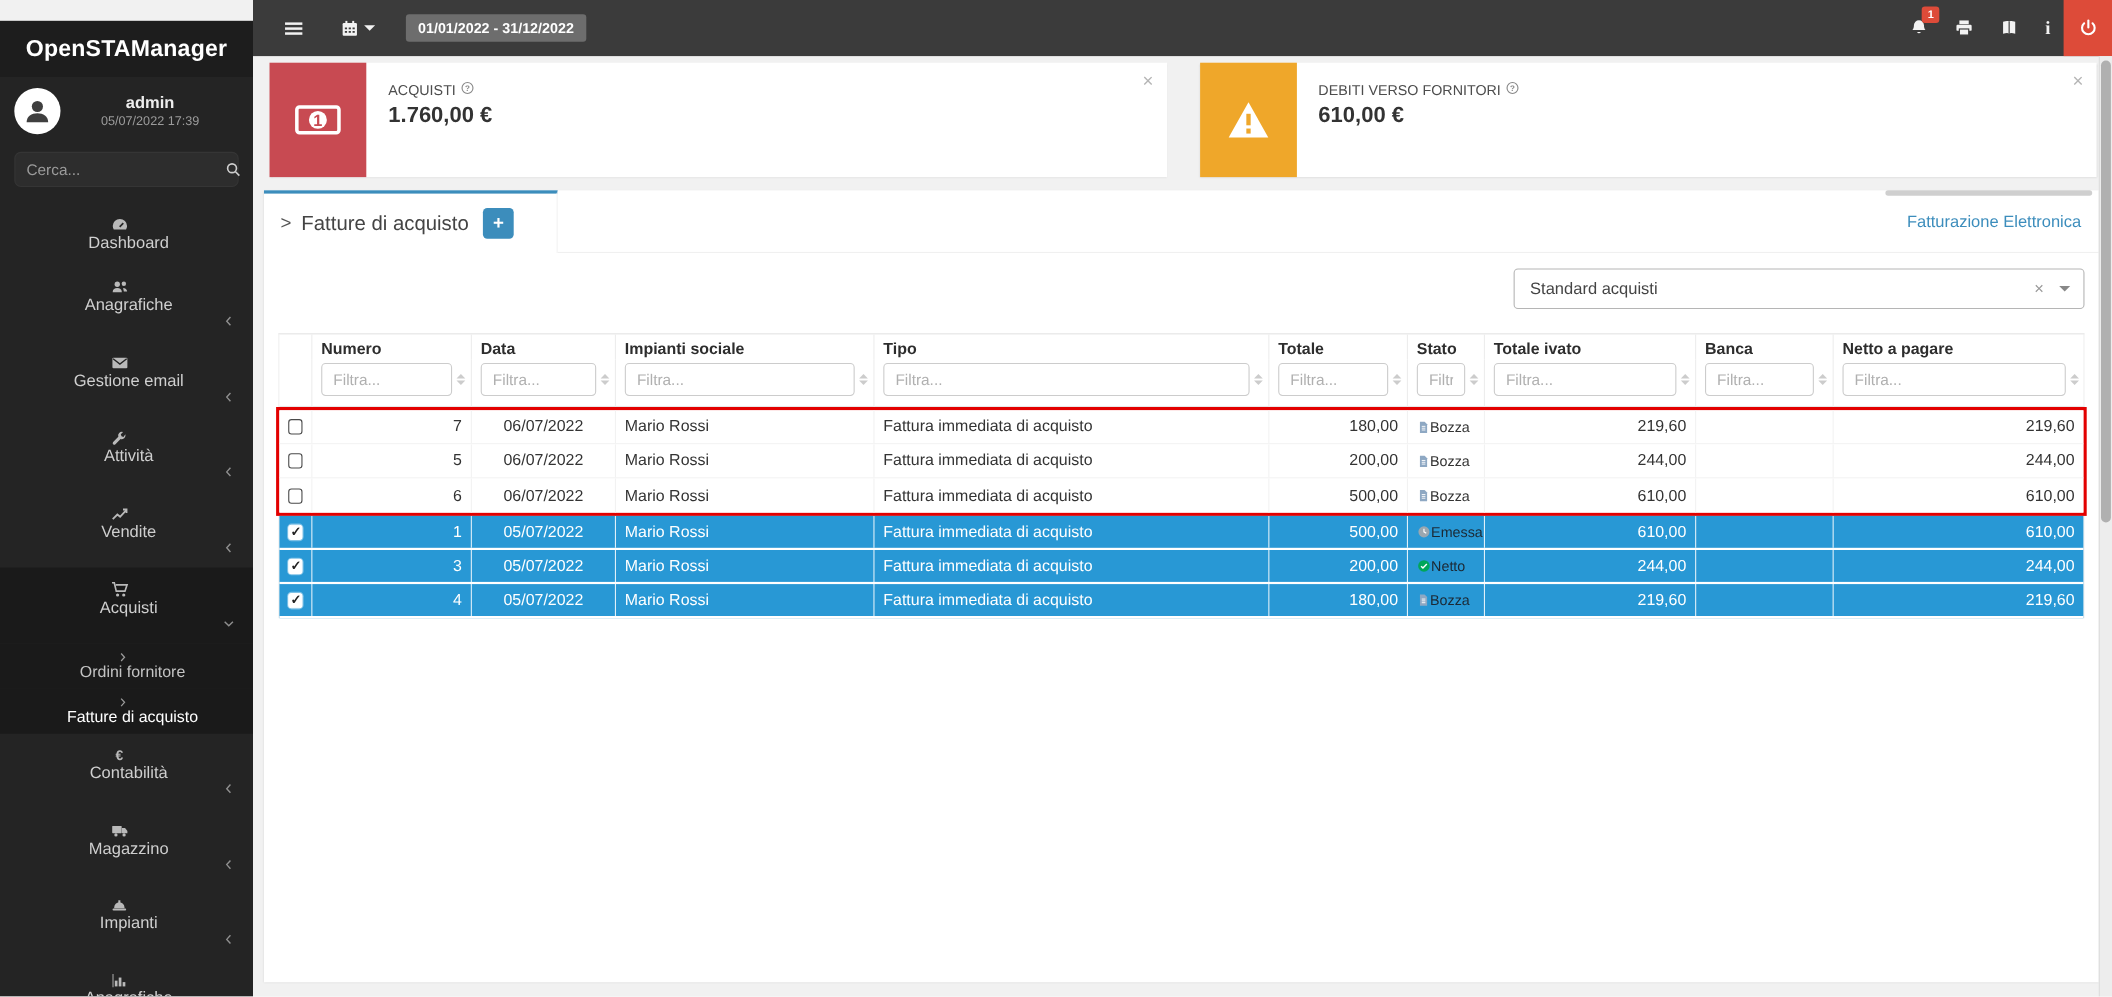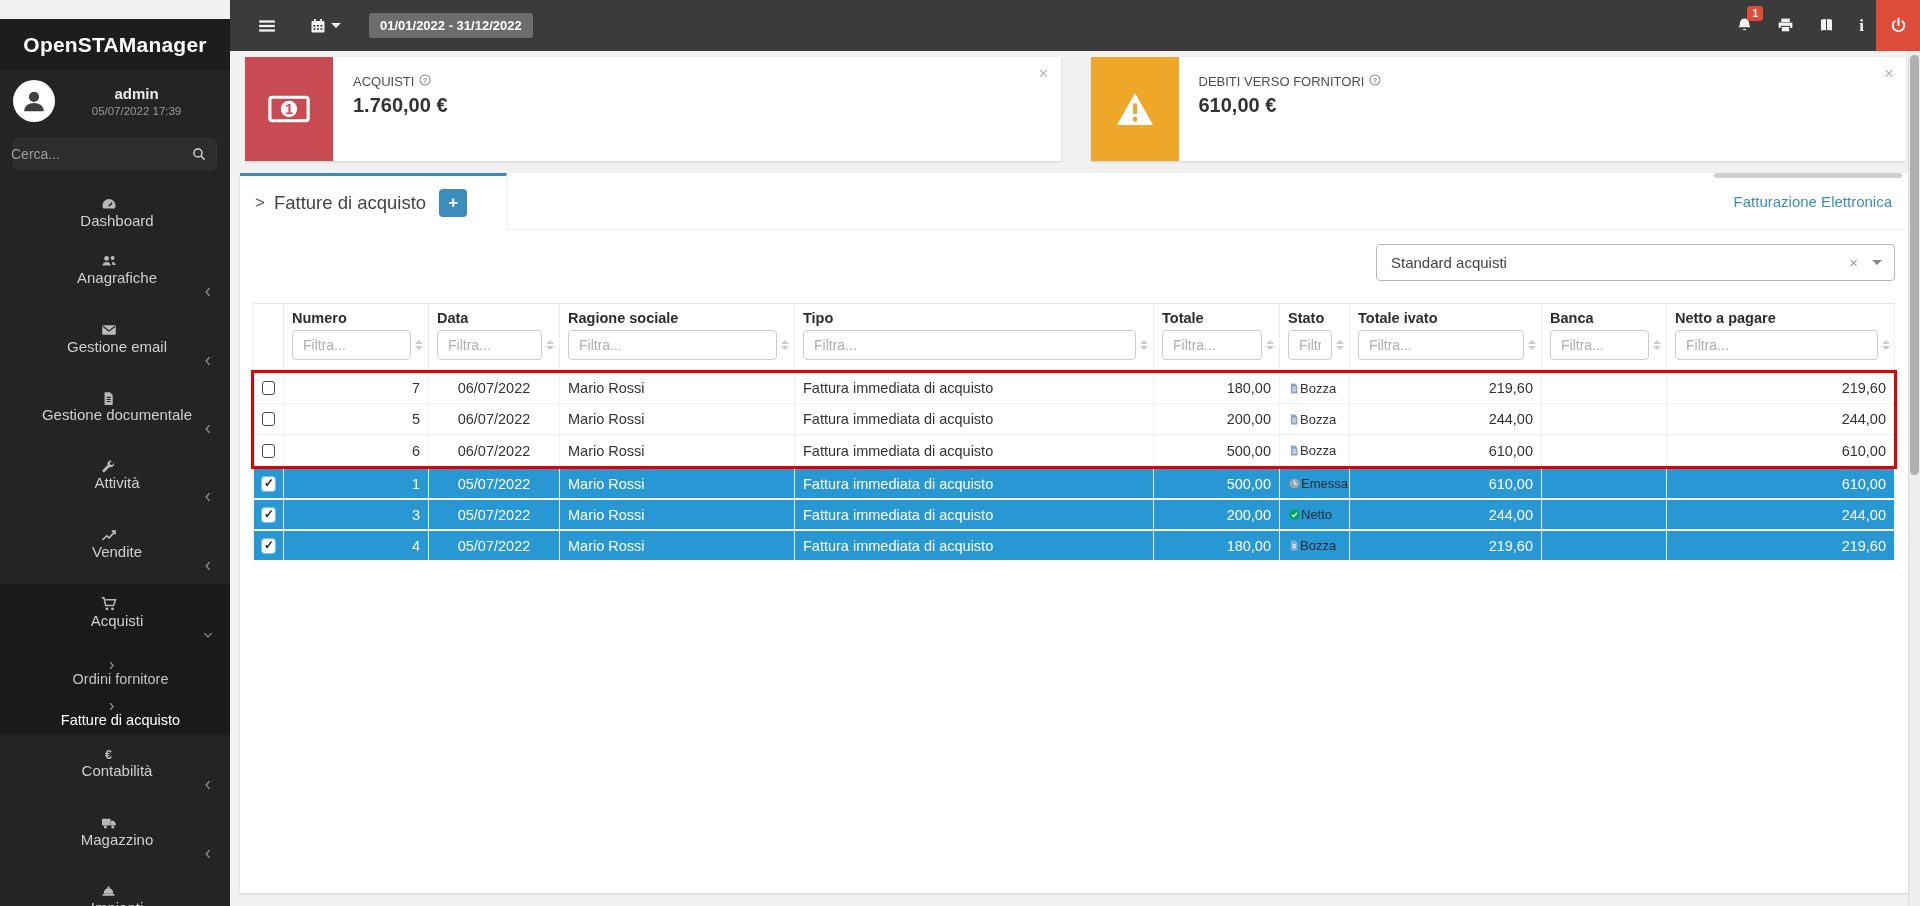--- a/index.html
+++ b/index.html
@@ -23,21 +23,21 @@
   
   .sidebar { position:absolute; left:0; top:0; bottom:0; width:230px; background:#242424; z-index:10;margin-top:19px; }
   .logo { height:51px; background:#1d1d1d; color:#fff; font-size:21px; font-weight:bold;
           display:flex; align-items:center; justify-content:center; cursor:pointer; letter-spacing:.2px; }
   .user-panel { display:flex; align-items:center; padding:10px 12px 8px 13px; }
   .avatar { width:42px; height:42px; border-radius:50%; background:#fff; display:flex; align-items:center; justify-content:center; flex:none; }
   .user-meta { flex:1; text-align:center; }
   .user-name { color:#ededed; font-size:15px; font-weight:bold; }
   .user-date { color:#9b9b9b; font-size:11.5px; margin-top:3px; }
   .search-box { margin:8px 13px 0 13px; background:#2d2d2d; border:1px solid #353535; border-radius:6px;
-                display:flex; align-items:center; height:32px; padding:0 10px;justify-content:flex-end; }
+                display:flex; align-items:center; height:32px; padding:0 10px; }
   .search-box input { flex:1; background:transparent; border:none; outline:none; color:#ddd; font-size:14px; font-family:inherit; }
   .search-box input::placeholder { color:#9b9b9b; }
   .search-btn { color:#cfcfcf; display:flex; cursor:pointer; }
   .nav { margin-top:14px; }
   .nav-item { display:flex; align-items:center; padding:12px 16px 12px 20px; color:#cfcfcf; font-size:15px; cursor:pointer;flex-direction:column; }
   .nav-item .icn { width:24px; margin-right:8px; color:#b9b9b9; display:flex; align-items:center; }
   .nav-item .chev { margin-left:auto; color:#8f8f8f; display:flex; }
   .nav-item.in-group { background:#1a1a1a; }
   .nav-item.sub { padding:7px 16px 7px 27px; font-size:14.5px; color:#c3c3c3; }
   .nav-item.sub .icn { width:18px; margin-right:11px; color:#9a9a9a; }
@@ -172,34 +172,20 @@
           </span>
           <span class="nlabel">Gestione email</span>
           <span class="chev">
             <svg viewBox="0 0 16 16" width="12" height="12" fill="none" stroke="currentColor" stroke-width="1.7">
               <path d="M10 3L5.5 8 10 13"></path>
             </svg>
           </span>
         </div>
         <div class="nav-item">
           <span class="icn">
-            <svg viewBox="0 0 16 16" width="15" height="15">
-              <path fill="currentColor" d="M3.8 1.2h5.7l3 3V14.8H3.8z"></path>
-              <path stroke="#242424" stroke-width="1.1" fill="none" d="M6 6.8h4.4M6 9h4.4M6 11.2h4.4"></path>
-            </svg>
-          </span>
-          <span class="nlabel">Gestione documentale</span>
-          <span class="chev">
-            <svg viewBox="0 0 16 16" width="12" height="12" fill="none" stroke="currentColor" stroke-width="1.7">
-              <path d="M10 3L5.5 8 10 13"></path>
-            </svg>
-          </span>
-        </div>
-        <div class="nav-item">
-          <span class="icn">
             <svg viewBox="0 0 16 16" width="15" height="15" fill="currentColor">
               <path d="M13.8 4a3.6 3.6 0 0 1-4.6 4.6L4.2 13.7a1.55 1.55 0 0 1-2.2-2.2L7 6.5A3.6 3.6 0 0 1 11.6 1.9L9.4 4.1l.7 1.9 1.9.7z"></path>
             </svg>
           </span>
           <span class="nlabel">Attività</span>
           <span class="chev">
             <svg viewBox="0 0 16 16" width="12" height="12" fill="none" stroke="currentColor" stroke-width="1.7">
               <path d="M10 3L5.5 8 10 13"></path>
             </svg>
           </span>
@@ -446,21 +432,21 @@
           <span class="clear">×</span>
           <span class="caret"></span>
         </div>
       </div>
 
       <div class="table">
         <div class="hrow" id="hrow">
             <div class="hcell c0"></div>
             <div class="hcell c1">Numero</div>
             <div class="hcell c2">Data</div>
-            <div class="hcell c3">Ragione sociale</div>
+            <div class="hcell c3">Impianti sociale</div>
             <div class="hcell c4">Tipo</div>
             <div class="hcell c5">Totale</div>
             <div class="hcell c6">Stato</div>
             <div class="hcell c7">Totale ivato</div>
             <div class="hcell c8">Banca</div>
             <div class="hcell c9">Netto a pagare</div>
           </div>
         <div class="frow" id="frow">
             <div class="fcell c0"></div>
             <div class="fcell c1">

